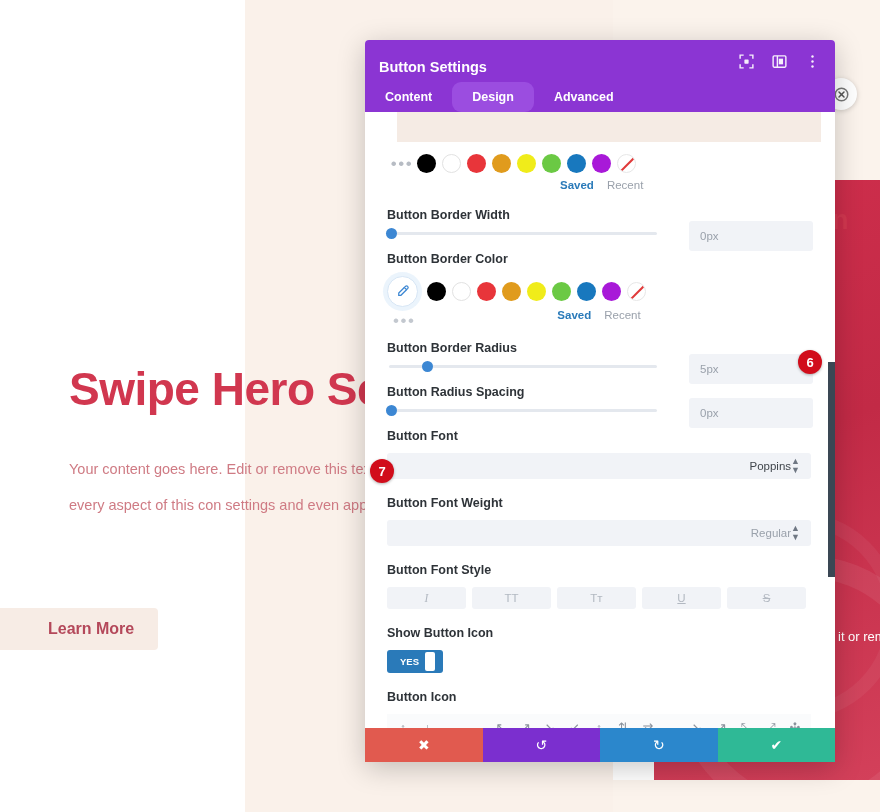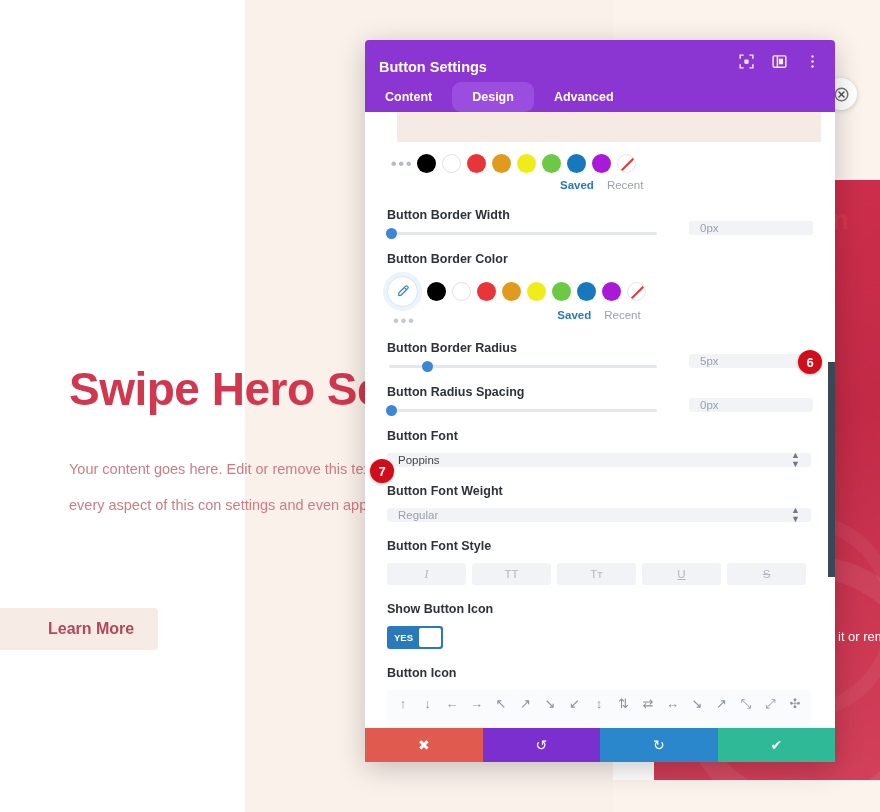--- a/index.html
+++ b/index.html
@@ -176,46 +176,46 @@
   .slider-track {
     position: relative; height: 3px; background: #e4e8ee;
     border-radius: 2px; width: 268px; margin-left: 2px;
   }
   .slider-knob {
     position: absolute; top: -4px; width: 11px; height: 11px;
     border-radius: 50%; background: #3c87d3; cursor: pointer;
   }
   .num-box {
     position: absolute; right: 0; top: -11px;
-    width: 124px; height: 14px; background: #f1f3f7;
+    width: 124px; height: 30px; background: #f1f3f7;
     border-radius: 3px; font-size: 11.5px; color: #9aa1ab;
     display: flex; align-items: center; padding-left: 11px;
   }
 
   .select-box {
-    width: 424px; height: 14px; background: #f1f3f7;
+    width: 424px; height: 26px; background: #f1f3f7;
     border-radius: 3px; display: flex; align-items: center;
     padding: 5px 11px; font-size: 11.5px; color: #41464c;
-    justify-content: space-between; cursor: pointer;
+    justify-content: flex-end; cursor: pointer;
   }
   .select-box.placeholder { color: #9aa1ab; }
   .updown { font-size: 9px; color: #6f7783; line-height: 1; letter-spacing:0;}
 
   .fontstyle-row { display: flex; gap: 6px; }
   .fs-btn {
     width: 79px; height: 22px; background: #f1f3f7;
     border-radius: 3px; display: flex; align-items: center;
     justify-content: center; color: #b2b8c1; font-size: 11.5px;
     cursor: pointer;
   }
 
   .toggle {
     width: 56px; height: 23px; border-radius: 3px;
     background: #2a7ab9; display: flex; align-items: center;
-    cursor: pointer; padding: 2px;
+    cursor: pointer; padding: 8px;
   }
   .toggle-label { color:#fff; font-size:9.5px; font-weight:700; padding: 0 6px 0 5px;}
   .toggle-knob { width:25px; height:19px; background:#fff; border-radius:2px;}
 
   .icon-grid {
     margin-top: 9px; background: #fafbfc;
     width: 424px; padding: 7px 4px 0 4px;
     height: 54px; overflow: hidden;
   }
   .igr { display:flex; justify-content: space-between; margin-bottom: 6px; }

